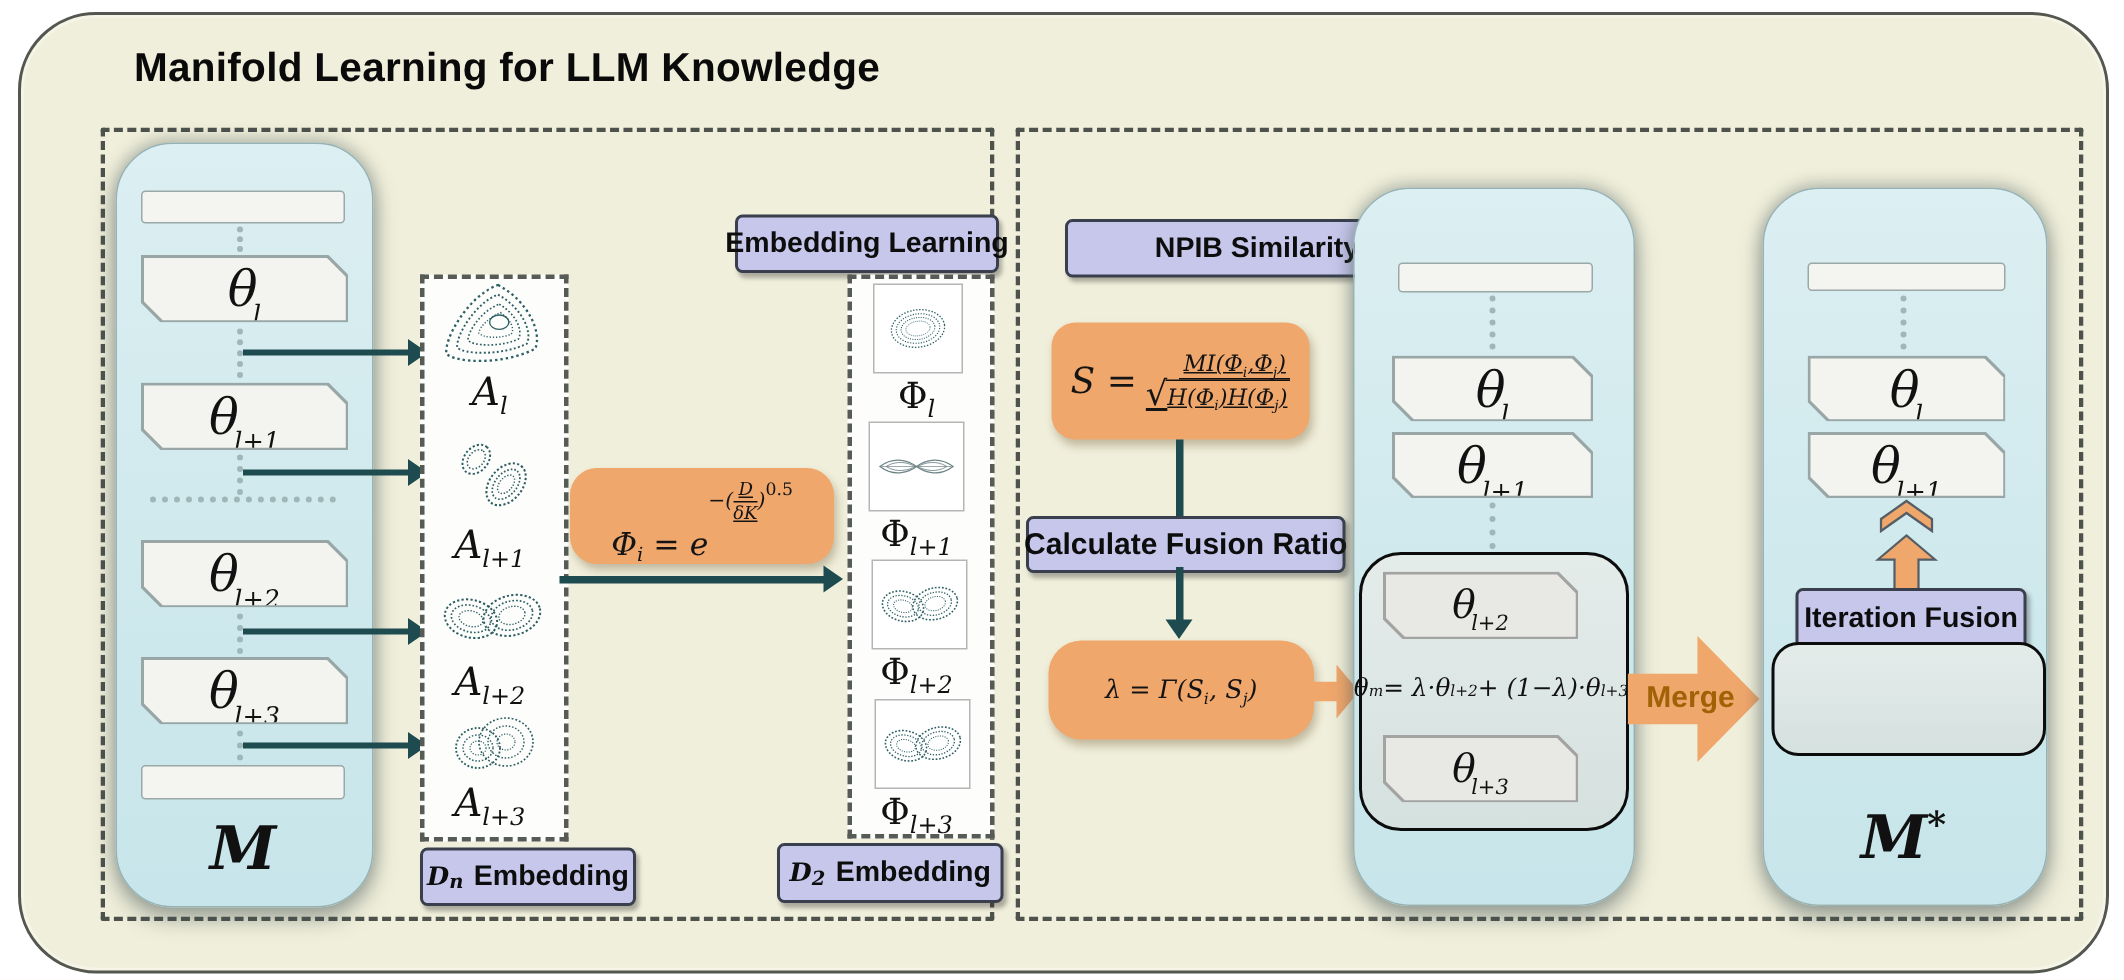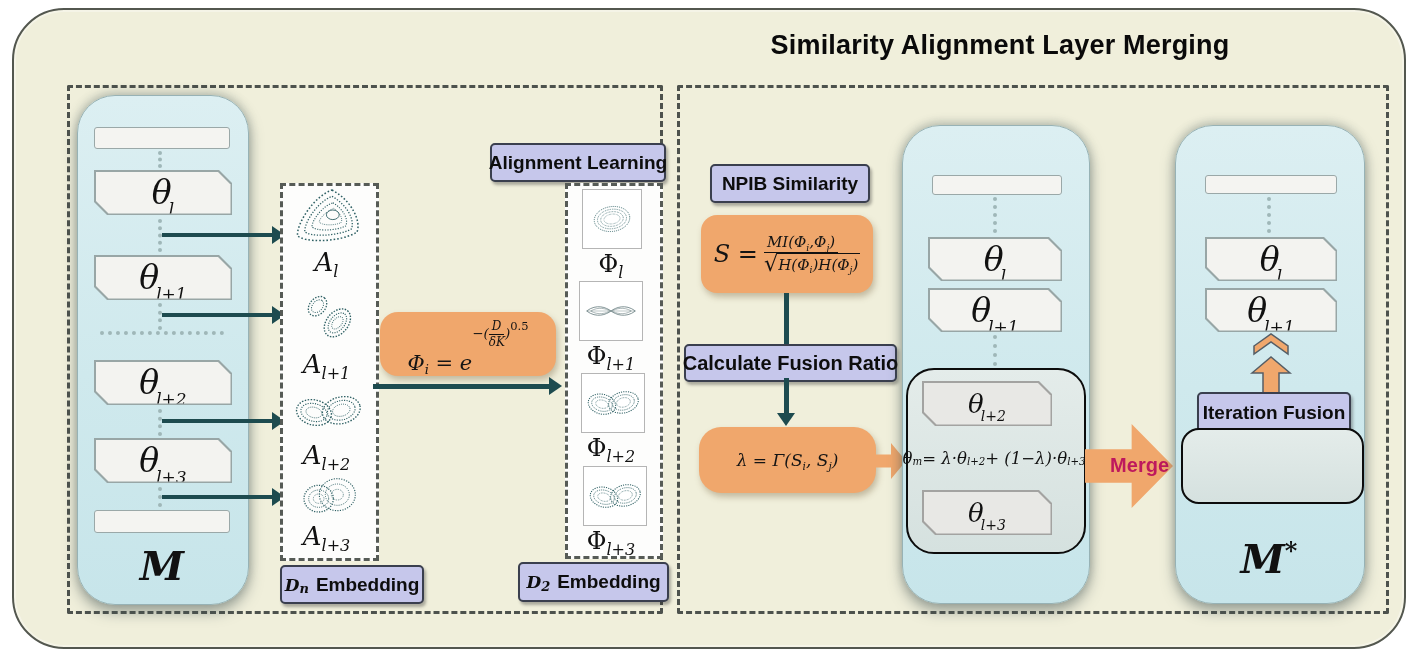--- a/index.html
+++ b/index.html
@@ -29,30 +29,30 @@
   .obox{position:absolute;background:#f0a76c;border-radius:16px;display:flex;align-items:center;justify-content:center;color:#141414;box-shadow:2px 4px 6px rgba(110,85,50,.35);}
   .dashbox{position:absolute;border:3px dashed #565b56;background:#fdfdfc;}
   .bgroup{position:absolute;border:2.5px solid #0c0c0c;background:linear-gradient(180deg,#e4ecea,#d5e1df);}
   .frame{position:absolute;background:#fff;border:1px solid #b5b5b5;display:flex;align-items:center;justify-content:center;}
   .alabel{position:absolute;text-align:center;font-family:"DejaVu Serif",serif;font-size:26px;font-style:italic;}
   .plabel{position:absolute;text-align:center;font-family:"DejaVu Serif",serif;font-size:24px;font-style:normal;}
   .alabel .lsub,.plabel .lsub{font-size:16px;top:6px;margin-left:0;font-style:italic;}
   .mname{position:absolute;text-align:center;font-family:"DejaVu Serif",serif;font-weight:bold;font-style:italic;font-size:40px;}
   .mname sup{font-size:24px;}
   .ms{font-size:.62em;position:relative;top:.35em;font-style:italic;}
-  .frac{display:inline-flex;flex-direction:column;align-items:flex-start;line-height:1.25;}
+  .frac{display:inline-flex;flex-direction:column;align-items:flex-end;line-height:1.25;text-decoration:underline;}
   .frac .num{border-bottom:1.5px solid #111;padding:0 3px;}
   .den{display:inline-flex;align-items:flex-start;}
   .sqrt{font-size:1.5em;font-style:normal;line-height:.9;margin-right:-1px;}
   .sqrtbody{border-top:1.5px solid #111;padding:2px 2px 0 1px;}
   .phiexp{position:relative;top:-10px;font-size:13.5px;font-family:"DejaVu Serif",serif;font-style:italic;}
   .phiexp .frac{font-size:12px;vertical-align:middle;}
   .exp2{position:relative;top:-8px;font-size:11.5px;font-style:normal;}
   .blockarrow{position:absolute;background:#f0a76c;clip-path:polygon(0 30%,53% 30%,53% 0,100% 50%,53% 100%,53% 70%,0 70%);}
-  .mergetext{position:absolute;font-weight:bold;font-size:20px;text-align:right;color:#be185d;}
+  .mergetext{position:absolute;font-weight:bold;font-size:20px;text-align:center;color:#a16207;}
   .mformula{position:absolute;display:flex;align-items:center;justify-content:center;font-size:16.5px;white-space:nowrap;}
   .esub{font-family:"DejaVu Serif",serif;font-style:italic;font-size:13px;position:relative;top:4px;}
   svg.att{position:absolute;}
 </style>
 </head>
 <body>
 
 <div class="stage">
 
   <svg width="0" height="0" style="position:absolute">
@@ -114,21 +114,21 @@
           <path stroke-width="1" d="M15 30 C28 22 42 26 48 30 C42 34 28 38 15 30 Z"></path>
           <path stroke-width="1" d="M85 30 C72 22 58 26 52 30 C58 34 72 38 85 30 Z"></path>
           <path stroke-width=".8" d="M10 30 H90"></path>
         </g>
       </symbol>
     </defs>
   </svg>
 
   <div class="outer"></div>
 
-  <div class="title" style="left:768px;top:30px;width:464px;">Similarity Alignment Layer Merging</div>
+  <div class="title" style="left:78px;top:30px;width:520px;">Manifold Learning for LLM Knowledge</div>
 
   <div class="panel" style="left:67px;top:85px;width:590px;height:523px;"></div>
   <div class="panel" style="left:677px;top:85px;width:706px;height:523px;"></div>
 
   <div class="model" style="left:77px;top:95px;width:170px;height:508px;"></div>
   <div class="bar" style="left:94px;top:127px;width:134px;height:20px;"></div>
   <div class="vdots" style="left:158px;top:151px;height:17px;"></div>
 
   <div class="layer notch" style="left:94px;top:170px;width:138px;height:45px;">
     <div class="fill notch">
@@ -156,21 +156,21 @@
   </div>
   <div class="vdots" style="left:158px;top:487px;height:20px;"></div>
   <div class="bar" style="left:94px;top:510px;width:134px;height:21px;"></div>
   <div class="mname" style="left:77px;top:542px;width:170px;">M</div>
 
   <div class="harrow" style="left:162px;top:233px;width:112px;"></div>
   <div class="harrow" style="left:162px;top:313px;width:112px;"></div>
   <div class="harrow" style="left:162px;top:419px;width:112px;"></div>
   <div class="harrow" style="left:162px;top:495px;width:112px;"></div>
 
-  <div class="taglabel" style="left:490px;top:143px;width:172px;height:35px;">Alignment Learning</div>
+  <div class="taglabel" style="left:490px;top:143px;width:172px;height:35px;">Embedding Learning</div>
 
   <div class="dashbox" style="left:280px;top:183px;width:93px;height:372px;"></div>
   <svg class="att" style="left:288px;top:186px;" width="80" height="64">
       <use href="#att-tri"></use>
     </svg>
   <div class="alabel" style="left:280px;top:247px;width:93px;"><span>A</span><span class="lsub">l</span></div>
   <svg class="att" style="left:292px;top:280px;" width="72" height="70">
       <use href="#att-eight"></use>
     </svg>
   <div class="alabel" style="left:280px;top:349px;width:93px;"><span>A</span><span class="lsub">l+1</span></div>
@@ -222,21 +222,21 @@
     <span class="esub" style="font-size:17px;top:0;">D</span>
       <span class="esub">n</span>
       <span style="margin-left:7px;">Embedding</span>
   </div>
   <div class="taglabel" style="left:518px;top:562px;width:147px;height:36px;">
     <span class="esub" style="font-size:17px;top:0;">D</span>
       <span class="esub">2</span>
       <span style="margin-left:7px;">Embedding</span>
   </div>
 
-  <div class="taglabel" style="left:710px;top:164px;width:156px;height:35px;">NPIB Similarity</div>
+  <div class="taglabel" style="left:710px;top:146px;width:156px;height:35px;padding-left:48px;">NPIB Similarity</div>
 
   <div class="obox" style="left:701px;top:215px;width:172px;height:78px;">
     <span class="math" style="font-size:24px;margin-right:6px;">S =</span>
     <span class="frac math" style="font-size:15px;">
       <span class="num"><span>MI(Φ</span><span class="ms">i</span><span>,Φ</span><span class="ms">j</span><span>)</span></span>
       <span class="den">
           <span class="sqrt">√</span>
           <span class="sqrtbody"><span>H(Φ</span><span class="ms">i</span><span>)H(Φ</span><span class="ms">j</span><span>)</span></span>
         </span>
     </span>

